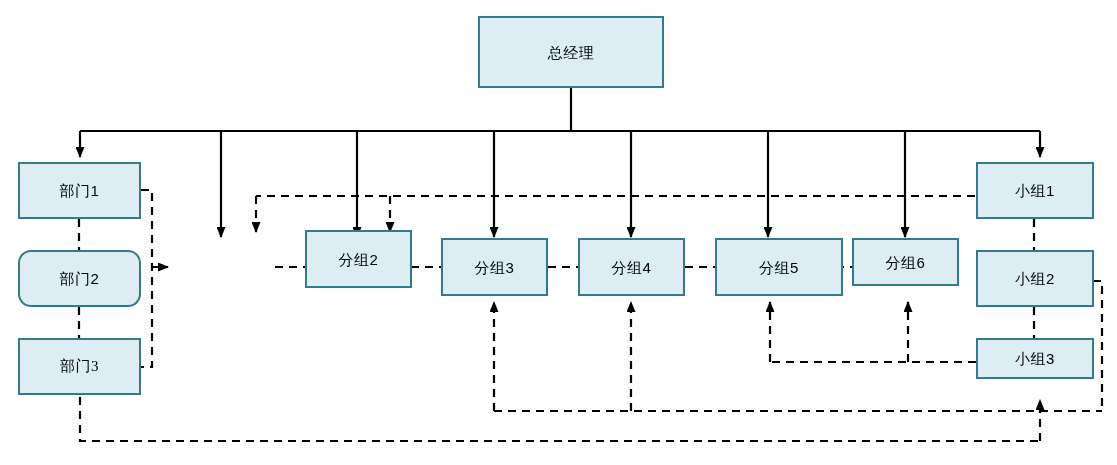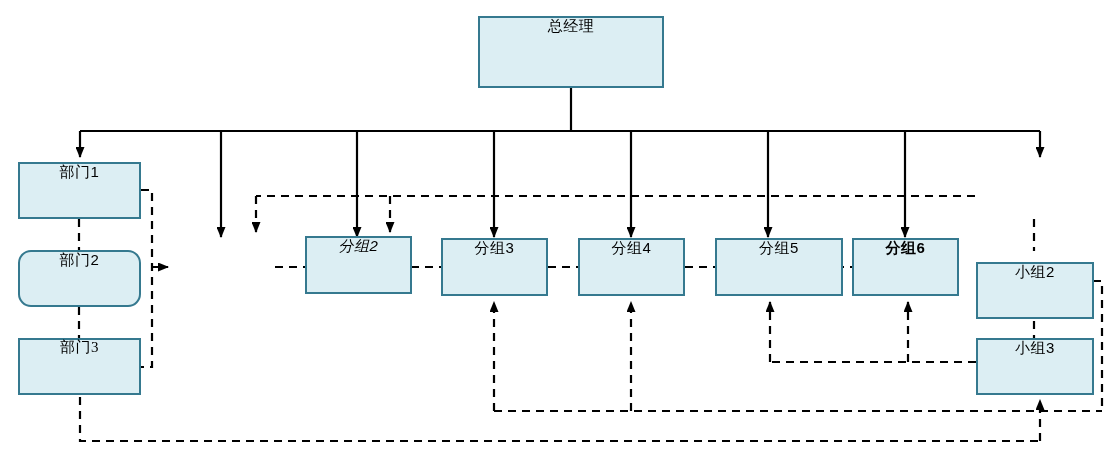--- a/index.html
+++ b/index.html
@@ -21,20 +21,21 @@
     position: absolute;
     left: 0;
     top: 0;
     width: 1117px;
     height: 465px;
   }
   .node-box {
     position: absolute;
     box-sizing: border-box;
     display: flex;
+    align-items: center;
     justify-content: center;
     background: #dceef3;
     border: 2px solid #35798f;
     color: #000000;
     font-size: 15px;
     line-height: 1;
     letter-spacing: 0.5px;
     user-select: none;
   }
   .node-label {
@@ -115,36 +116,39 @@
   <div class="node-box" style="left:18px; top:162px; width:123px; height:57px;">
     <span class="node-label">部门1</span>
   </div>
   <div class="node-box" style="left:18px; top:250px; width:123px; height:57px;border-radius:13px;">
     <span class="node-label">部门2</span>
   </div>
   <div class="node-box" style="left:18px; top:338px; width:123px; height:57px;font-family:Liberation Serif, serif;">
     <span class="node-label">部门3</span>
   </div>
 
-  <div class="node-box" style="left:305px; top:236px; width:107px; height:58px;font-style:italic;">
+  <div class="node-box" style="left:305px; top:230px; width:107px; height:58px;">
     <span class="node-label">分组2</span>
   </div>
   <div class="node-box" style="left:441px; top:238px; width:107px; height:58px;">
     <span class="node-label">分组3</span>
   </div>
   <div class="node-box" style="left:578px; top:238px; width:107px; height:58px;">
     <span class="node-label">分组4</span>
   </div>
   <div class="node-box" style="left:715px; top:238px; width:128px; height:58px;">
     <span class="node-label">分组5</span>
   </div>
-  <div class="node-box" style="left:852px; top:238px; width:107px; height:58px;font-weight:bold;">
+  <div class="node-box" style="left:852px; top:238px; width:107px; height:48px;">
     <span class="node-label">分组6</span>
   </div>
 
-  <div class="node-box" style="left:976px; top:250px; width:118px; height:57px;margin-top:12px;">
+  <div class="node-box" style="left:976px; top:162px; width:118px; height:57px;">
+    <span class="node-label">小组1</span>
+  </div>
+  <div class="node-box" style="left:976px; top:250px; width:118px; height:57px;">
     <span class="node-label">小组2</span>
   </div>
-  <div class="node-box" style="left:976px; top:338px; width:118px; height:57px;">
+  <div class="node-box" style="left:976px; top:338px; width:118px; height:41px;">
     <span class="node-label">小组3</span>
   </div>
 
 </div>
 
 </body></html>

